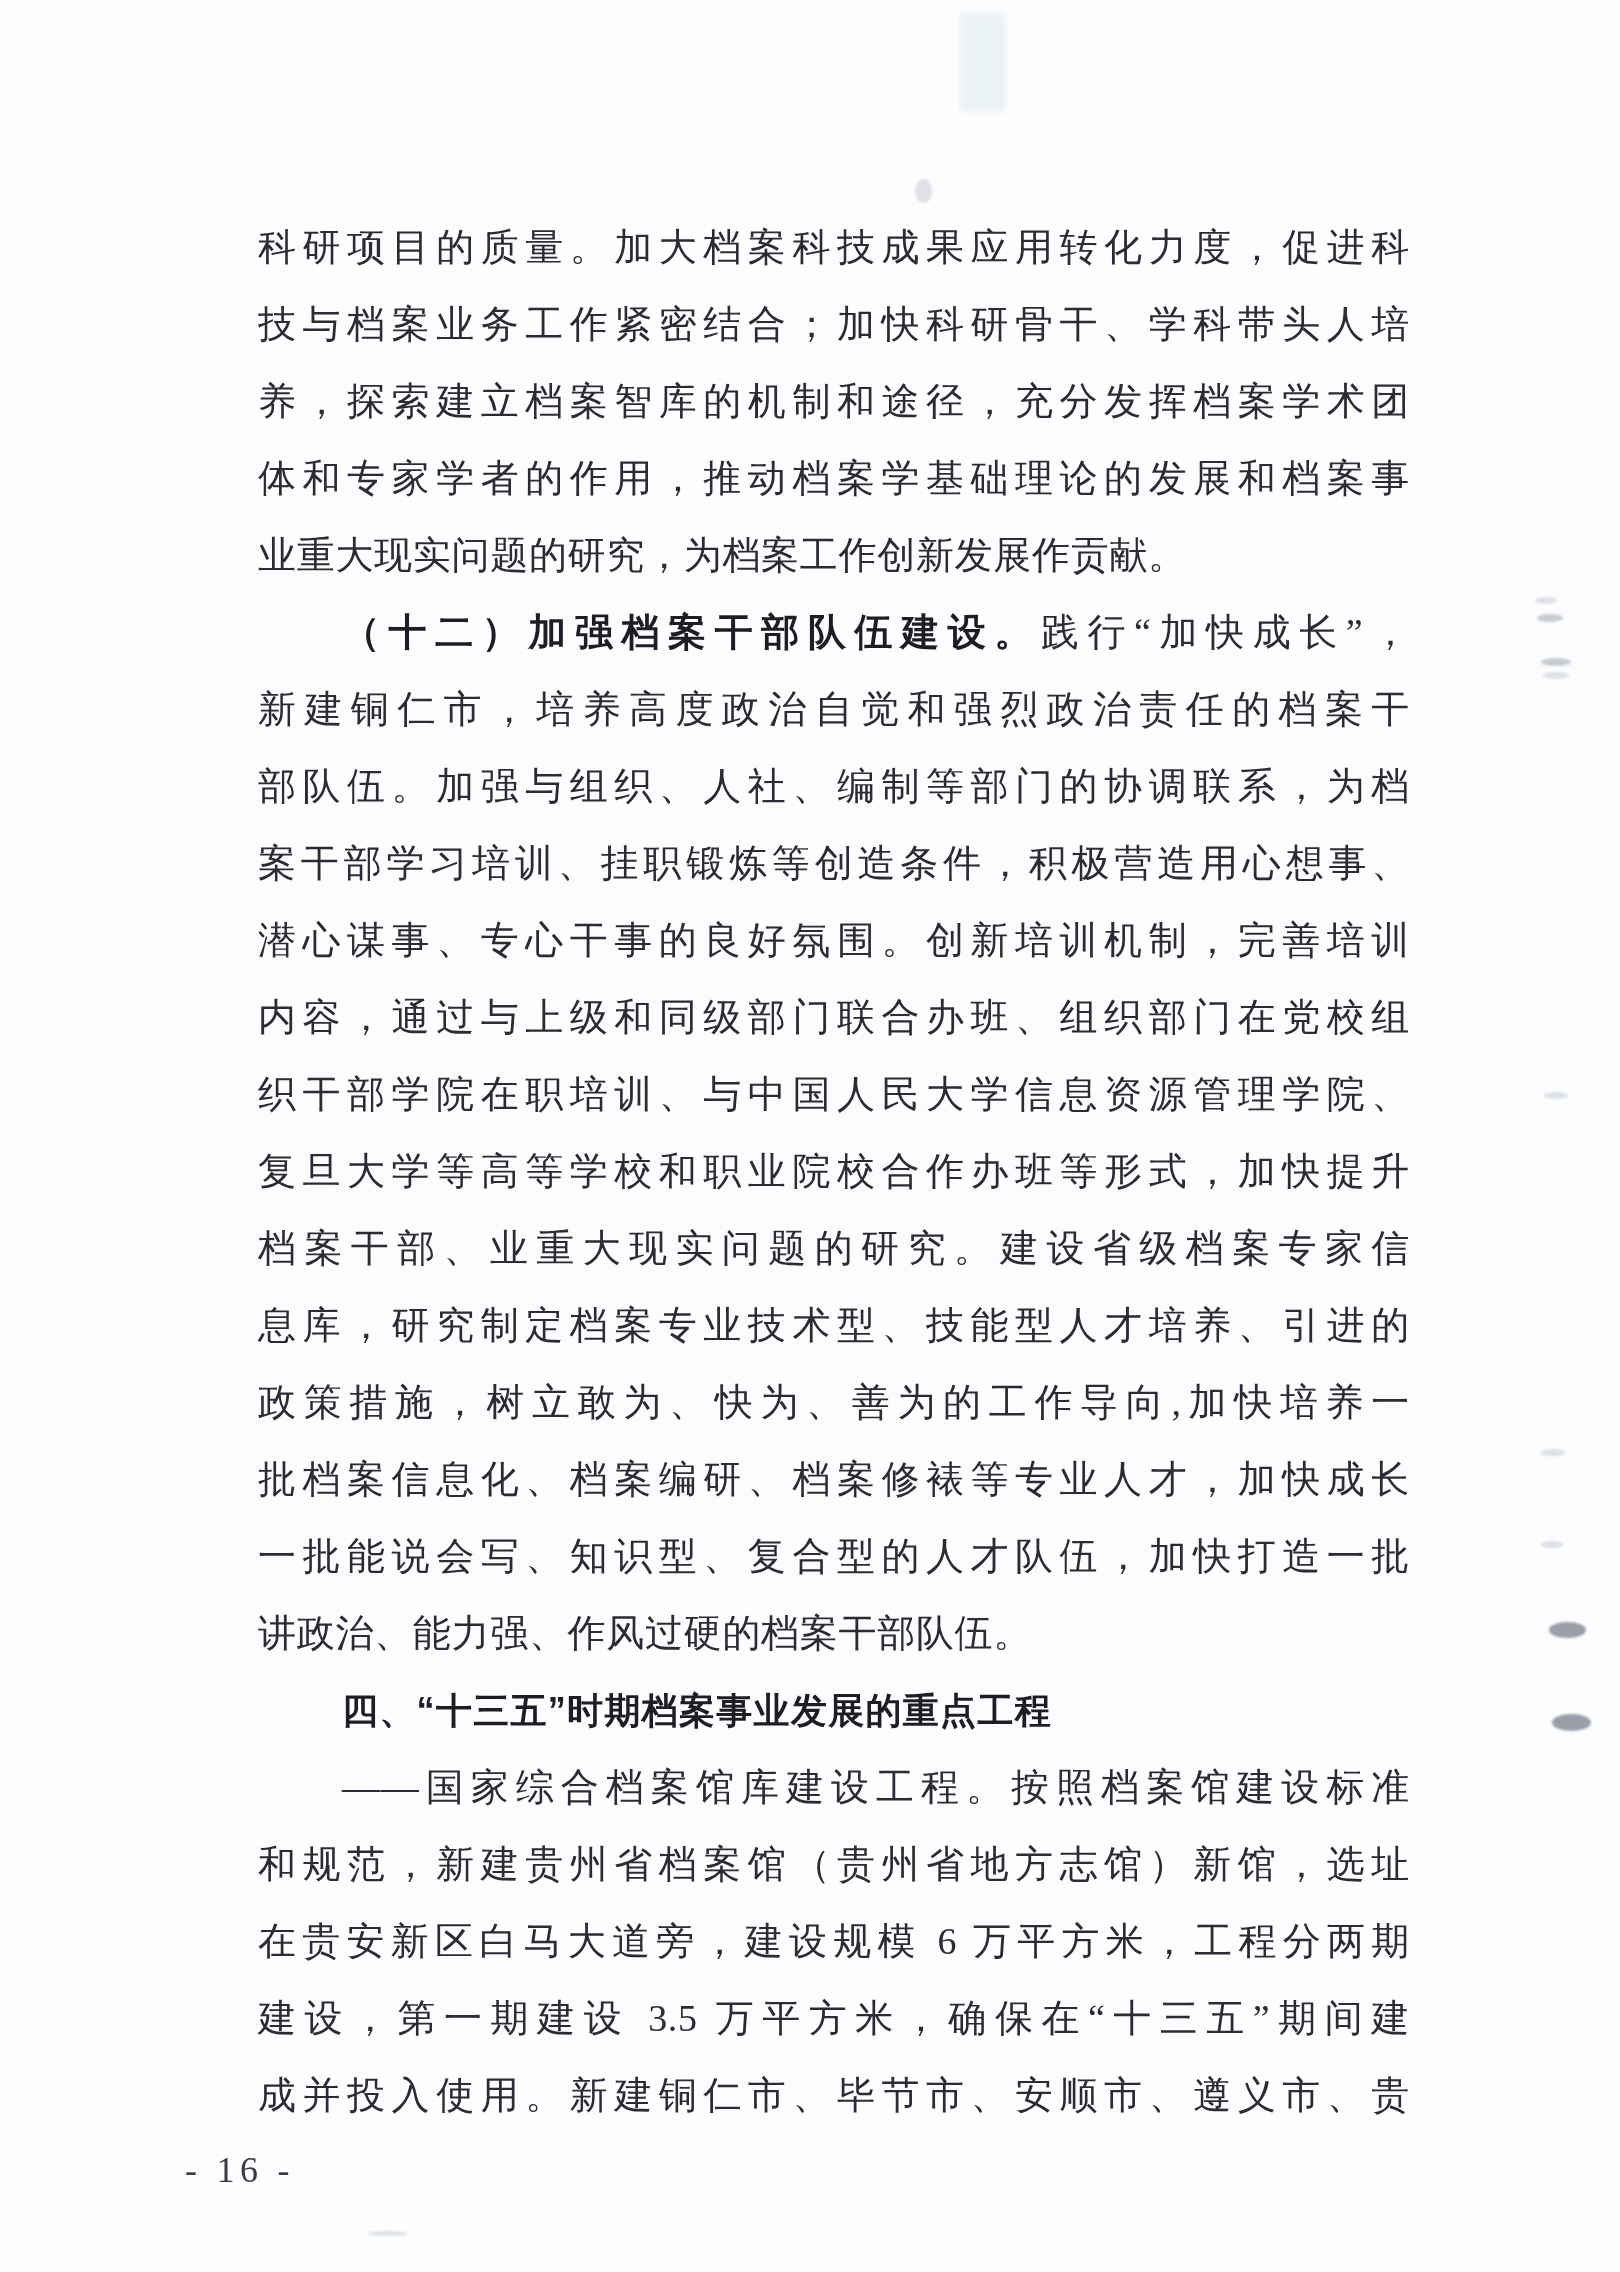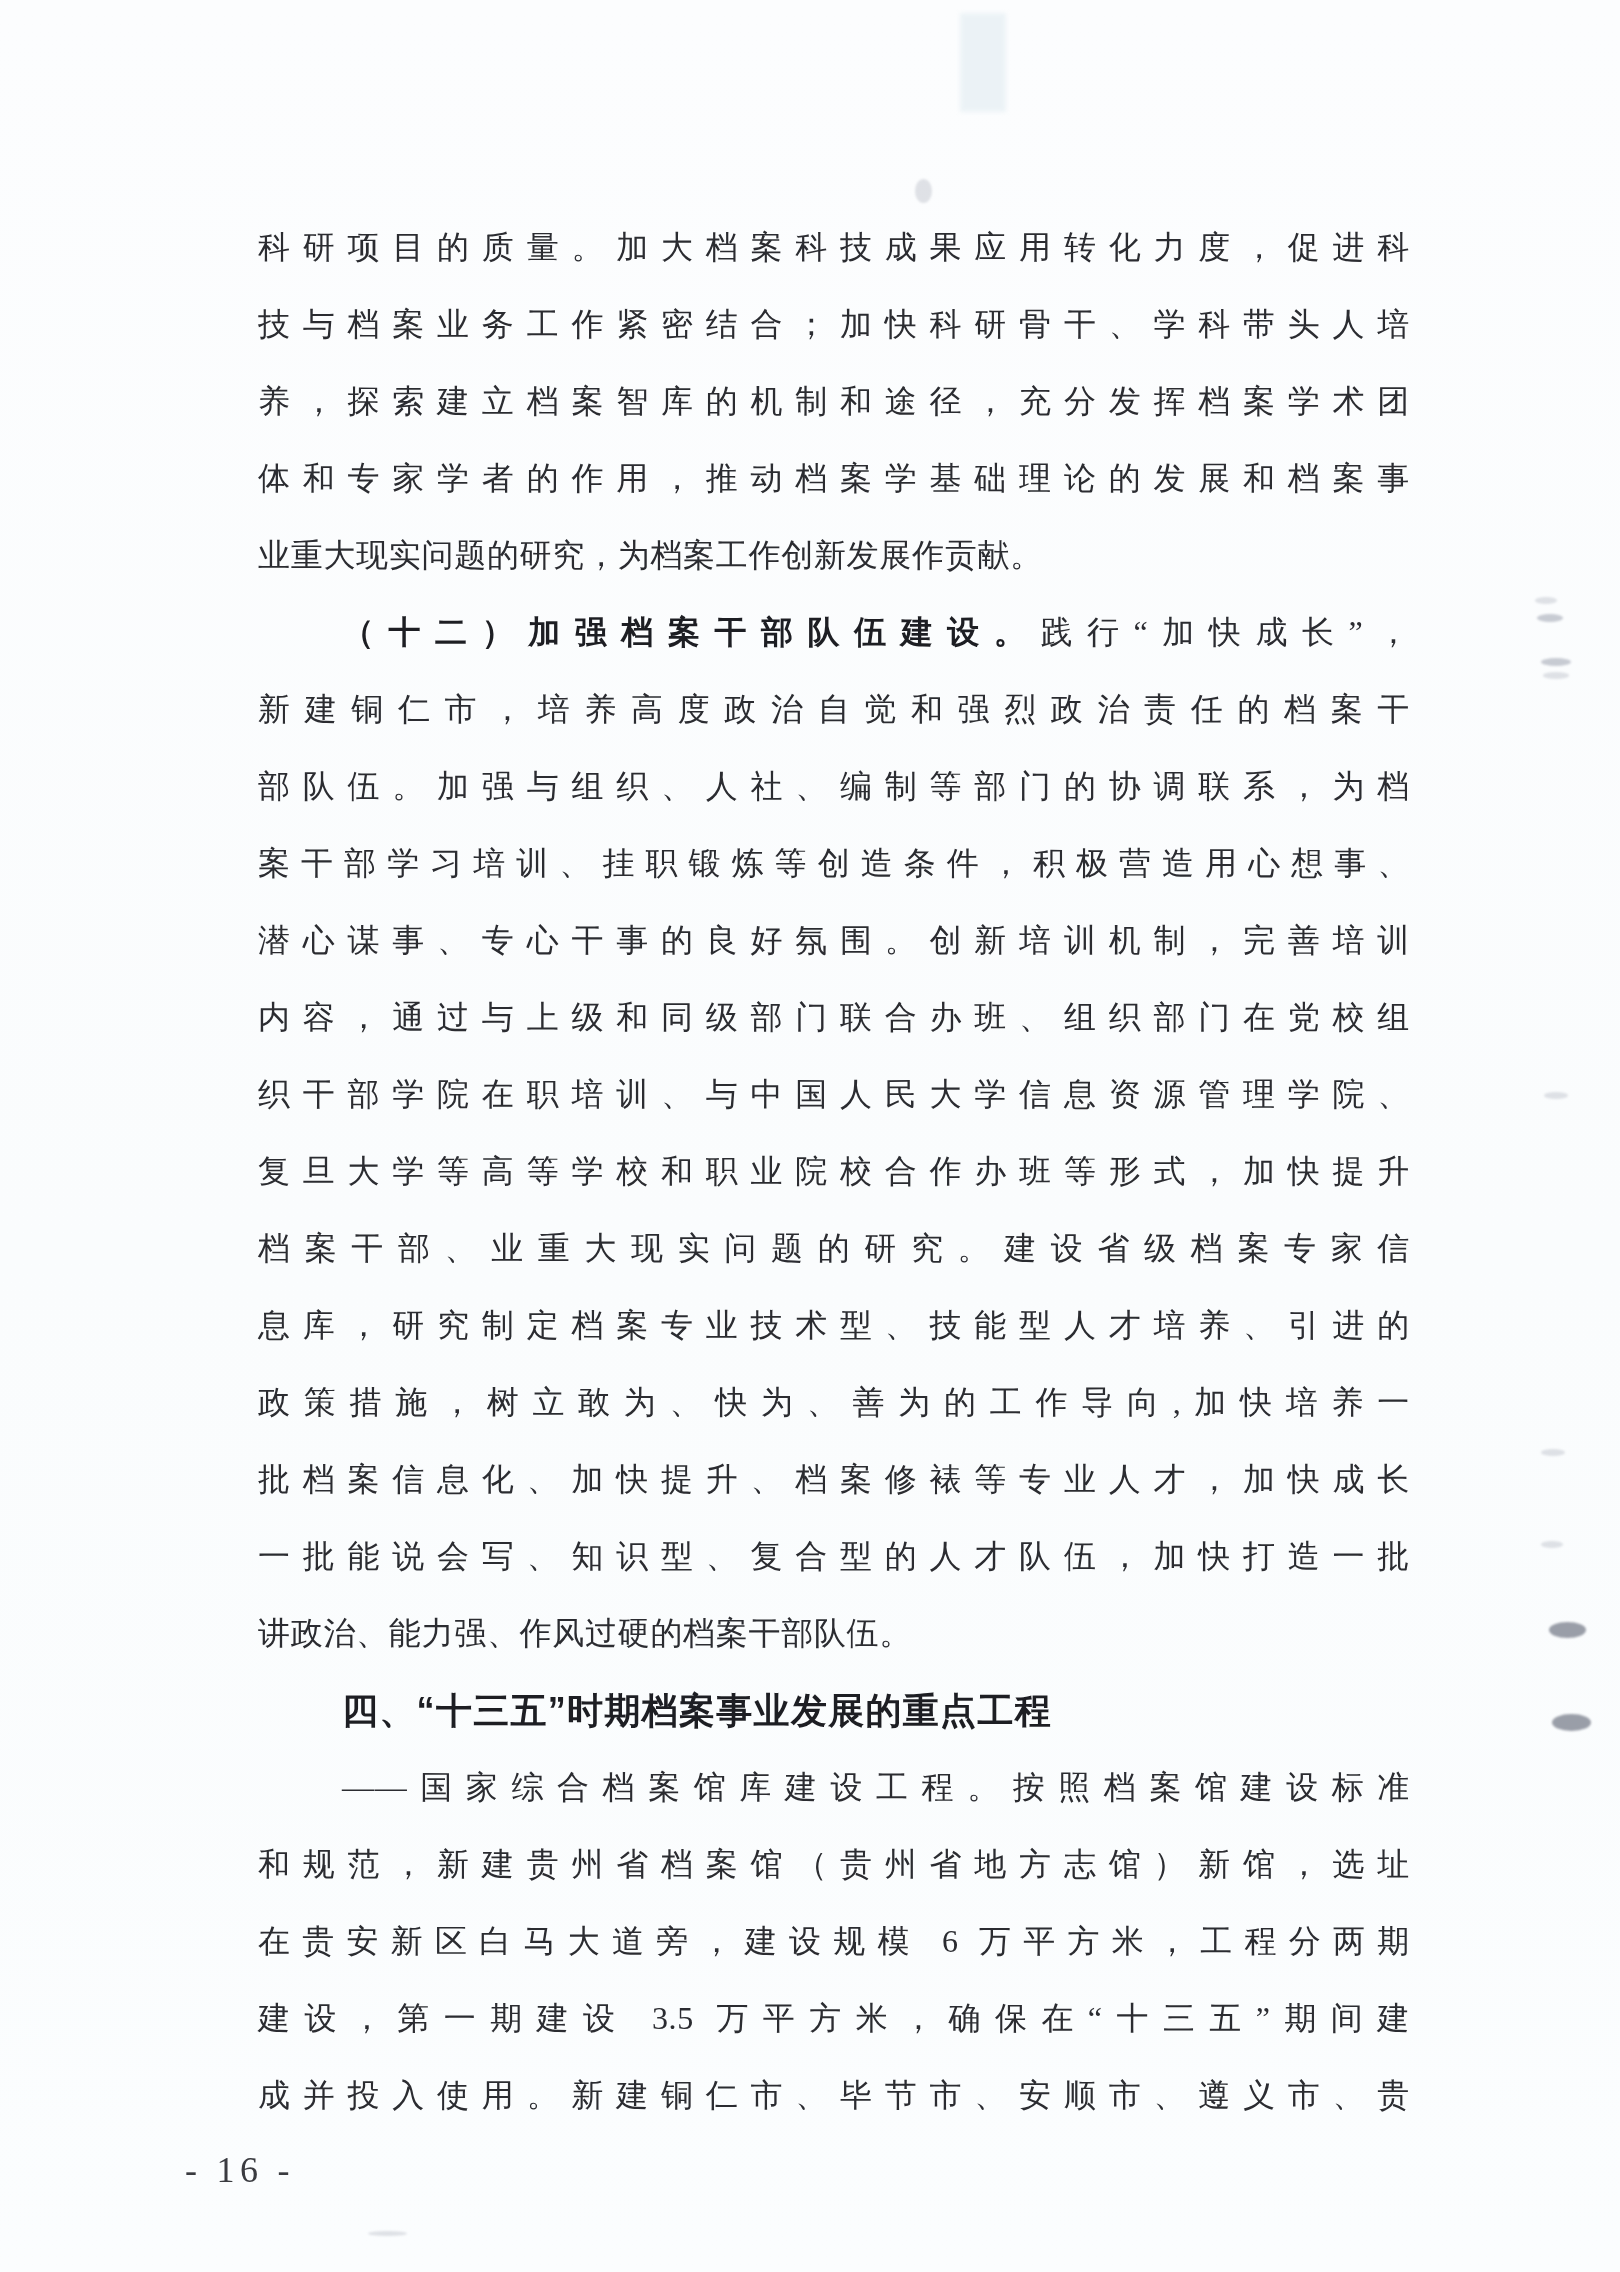--- a/index.html
+++ b/index.html
@@ -16,21 +16,21 @@
     overflow: hidden;
     font-family: "Liberation Serif", serif;
   }
   .doc-body {
     position: absolute;
     left: 258px;
     top: 209px;
     width: 1152px;
   }
   .line {
-    font-size: 32px;
+    font-size: 38px;
     line-height: 77px;
     height: 77px;
     color: #2b2c31;
     text-align: left;
     letter-spacing: 0.7px;
   }
   .line.justify {
     text-align: justify;
     text-align-last: justify;
   }
@@ -91,21 +91,21 @@
       <div class="line justify"><span>新建铜仁市，培养高度政治自觉和强烈政治责任的档案干</span></div>
       <div class="line justify"><span>部队伍。加强与组织、人社、编制等部门的协调联系，为档</span></div>
       <div class="line justify"><span>案干部学习培训、挂职锻炼等创造条件，积极营造用心想事、</span></div>
       <div class="line justify"><span>潜心谋事、专心干事的良好氛围。创新培训机制，完善培训</span></div>
       <div class="line justify"><span>内容，通过与上级和同级部门联合办班、组织部门在党校组</span></div>
       <div class="line justify"><span>织干部学院在职培训、与中国人民大学信息资源管理学院、</span></div>
       <div class="line justify"><span>复旦大学等高等学校和职业院校合作办班等形式，加快提升</span></div>
       <div class="line justify"><span>档案干部、业重大现实问题的研究。建设省级档案专家信</span></div>
       <div class="line justify"><span>息库，研究制定档案专业技术型、技能型人才培养、引进的</span></div>
       <div class="line justify"><span>政策措施，树立敢为、快为、善为的工作导向,加快培养一</span></div>
-      <div class="line justify"><span>批档案信息化、加快提升、档案修裱等专业人才，加快成长</span></div>
+      <div class="line justify"><span>批档案信息化、档案编研、档案修裱等专业人才，加快成长</span></div>
       <div class="line justify"><span>一批能说会写、知识型、复合型的人才队伍，加快打造一批</span></div>
       <div class="line"><span>讲政治、能力强、作风过硬的档案干部队伍。</span></div>
       <div class="line indent heading"><span class="b">四、“十三五”时期档案事业发展的重点工程</span></div>
       <div class="line justify indent"><span>——国家综合档案馆库建设工程。按照档案馆建设标准</span></div>
       <div class="line justify"><span>和规范，新建贵州省档案馆（贵州省地方志馆）新馆，选址</span></div>
       <div class="line justify"><span>在贵安新区白马大道旁，建设规模 6 万平方米，工程分两期</span></div>
       <div class="line justify"><span>建设，第一期建设 3.5 万平方米，确保在“十三五”期间建</span></div>
       <div class="line justify"><span>成并投入使用。新建铜仁市、毕节市、安顺市、遵义市、贵</span></div>
     </div>
 

